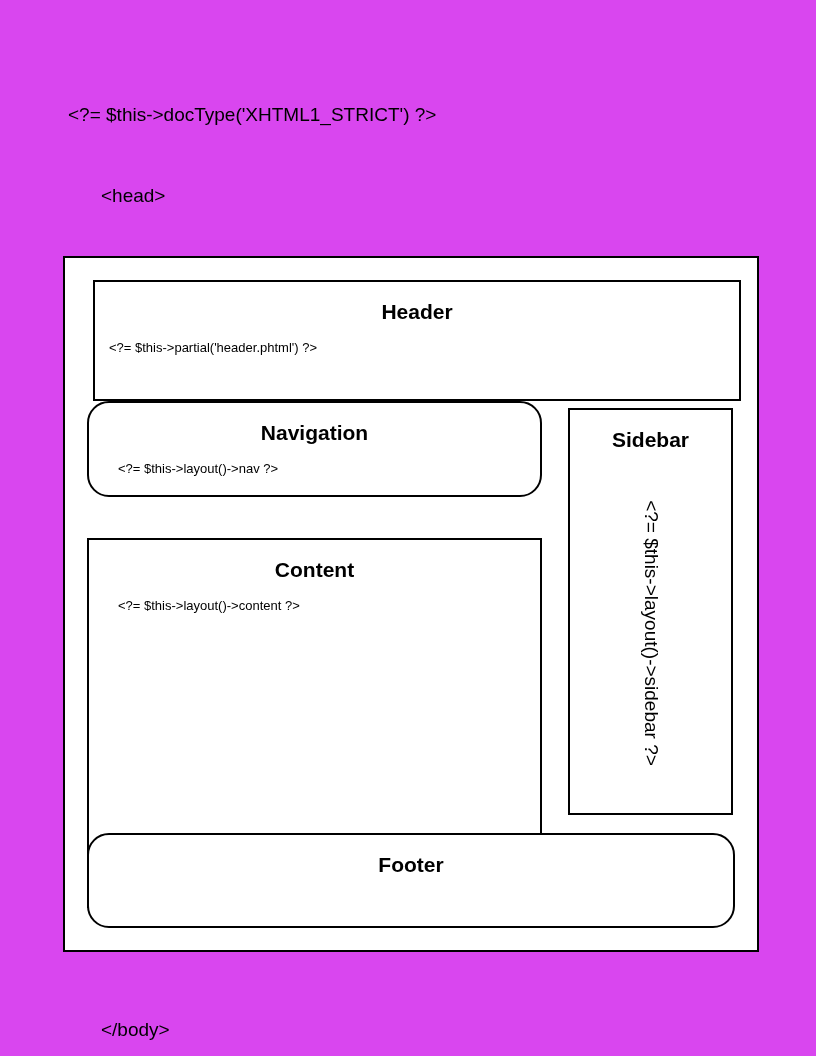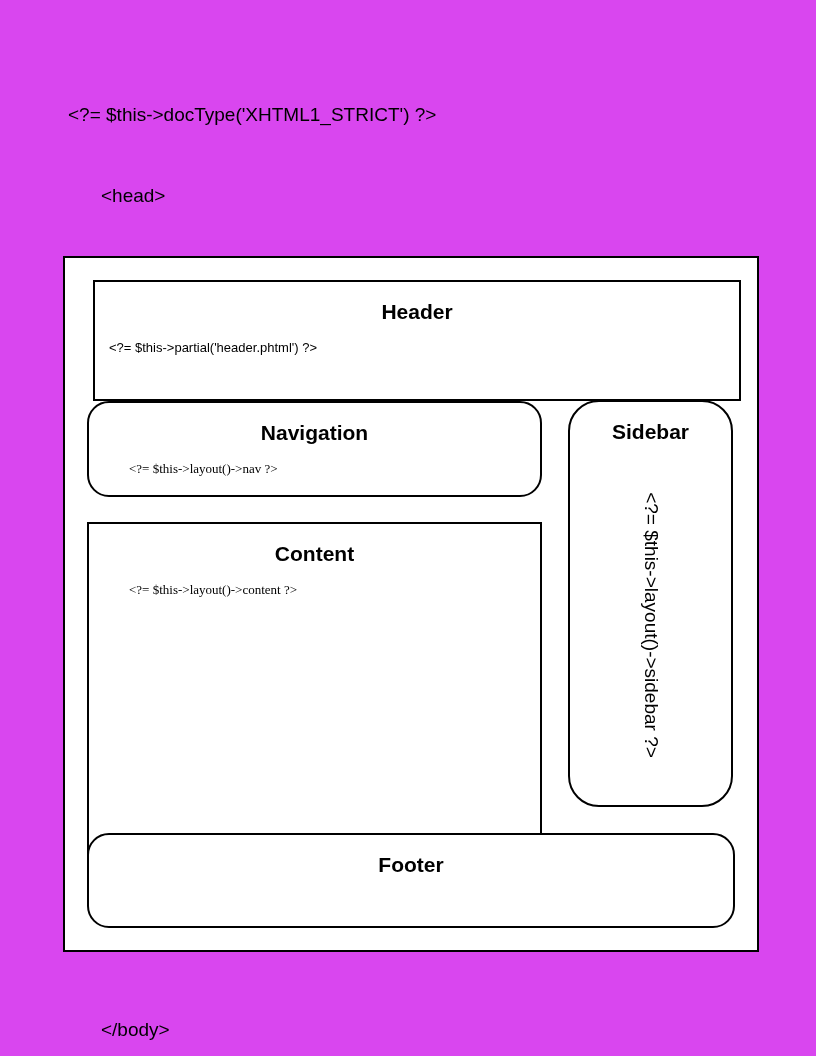--- a/index.html
+++ b/index.html
@@ -35,39 +35,39 @@
     border: 2px solid #000000;
     background: #ffffff;
   }
   .box {
     position: absolute;
     border: 2px solid #000000;
     background: #ffffff;
   }
   #header-box     { left: 20px;  top: 22px;  width: 648px; height: 121px; margin-left: 8px;  }
   #navigation-box { left: 22px;  top: 143px; width: 455px; height: 96px; border-radius: 22px;  }
-  #content-box    { left: 22px;  top: 264px; width: 455px; height: 370px; }
-  #sidebar-box    { left: 503px; top: 142px; width: 165px; height: 407px; border-radius: 31px; }
+  #content-box    { left: 22px;  top: 280px; width: 455px; height: 370px; }
+  #sidebar-box    { left: 503px; top: 150px; width: 165px; height: 407px; }
   #footer-box     { left: 22px;  top: 575px; width: 648px; height: 95px; border-radius: 22px;  }
 
   .box-title {
     margin-top: 16px;
     text-align: center;
     font-weight: bold;
     font-size: 21px;
     line-height: 28px;
   }
   .box-code {
     margin-top: 8px;
     font-size: 13px;
     line-height: 28px;
     white-space: nowrap;
   }
   .pad-sm { padding-left: 14px; }
-  .pad-md { padding-left: 40px; font-family: Liberation Serif, serif; }
+  .pad-md { padding-left: 29px; }
 
   .sidebar-vertical-wrap {
     position: absolute;
     left: 0; right: 0;
     top: 52px; bottom: 10px;
     display: flex;
     align-items: center;
     justify-content: center;
   }
   .sidebar-vertical {

